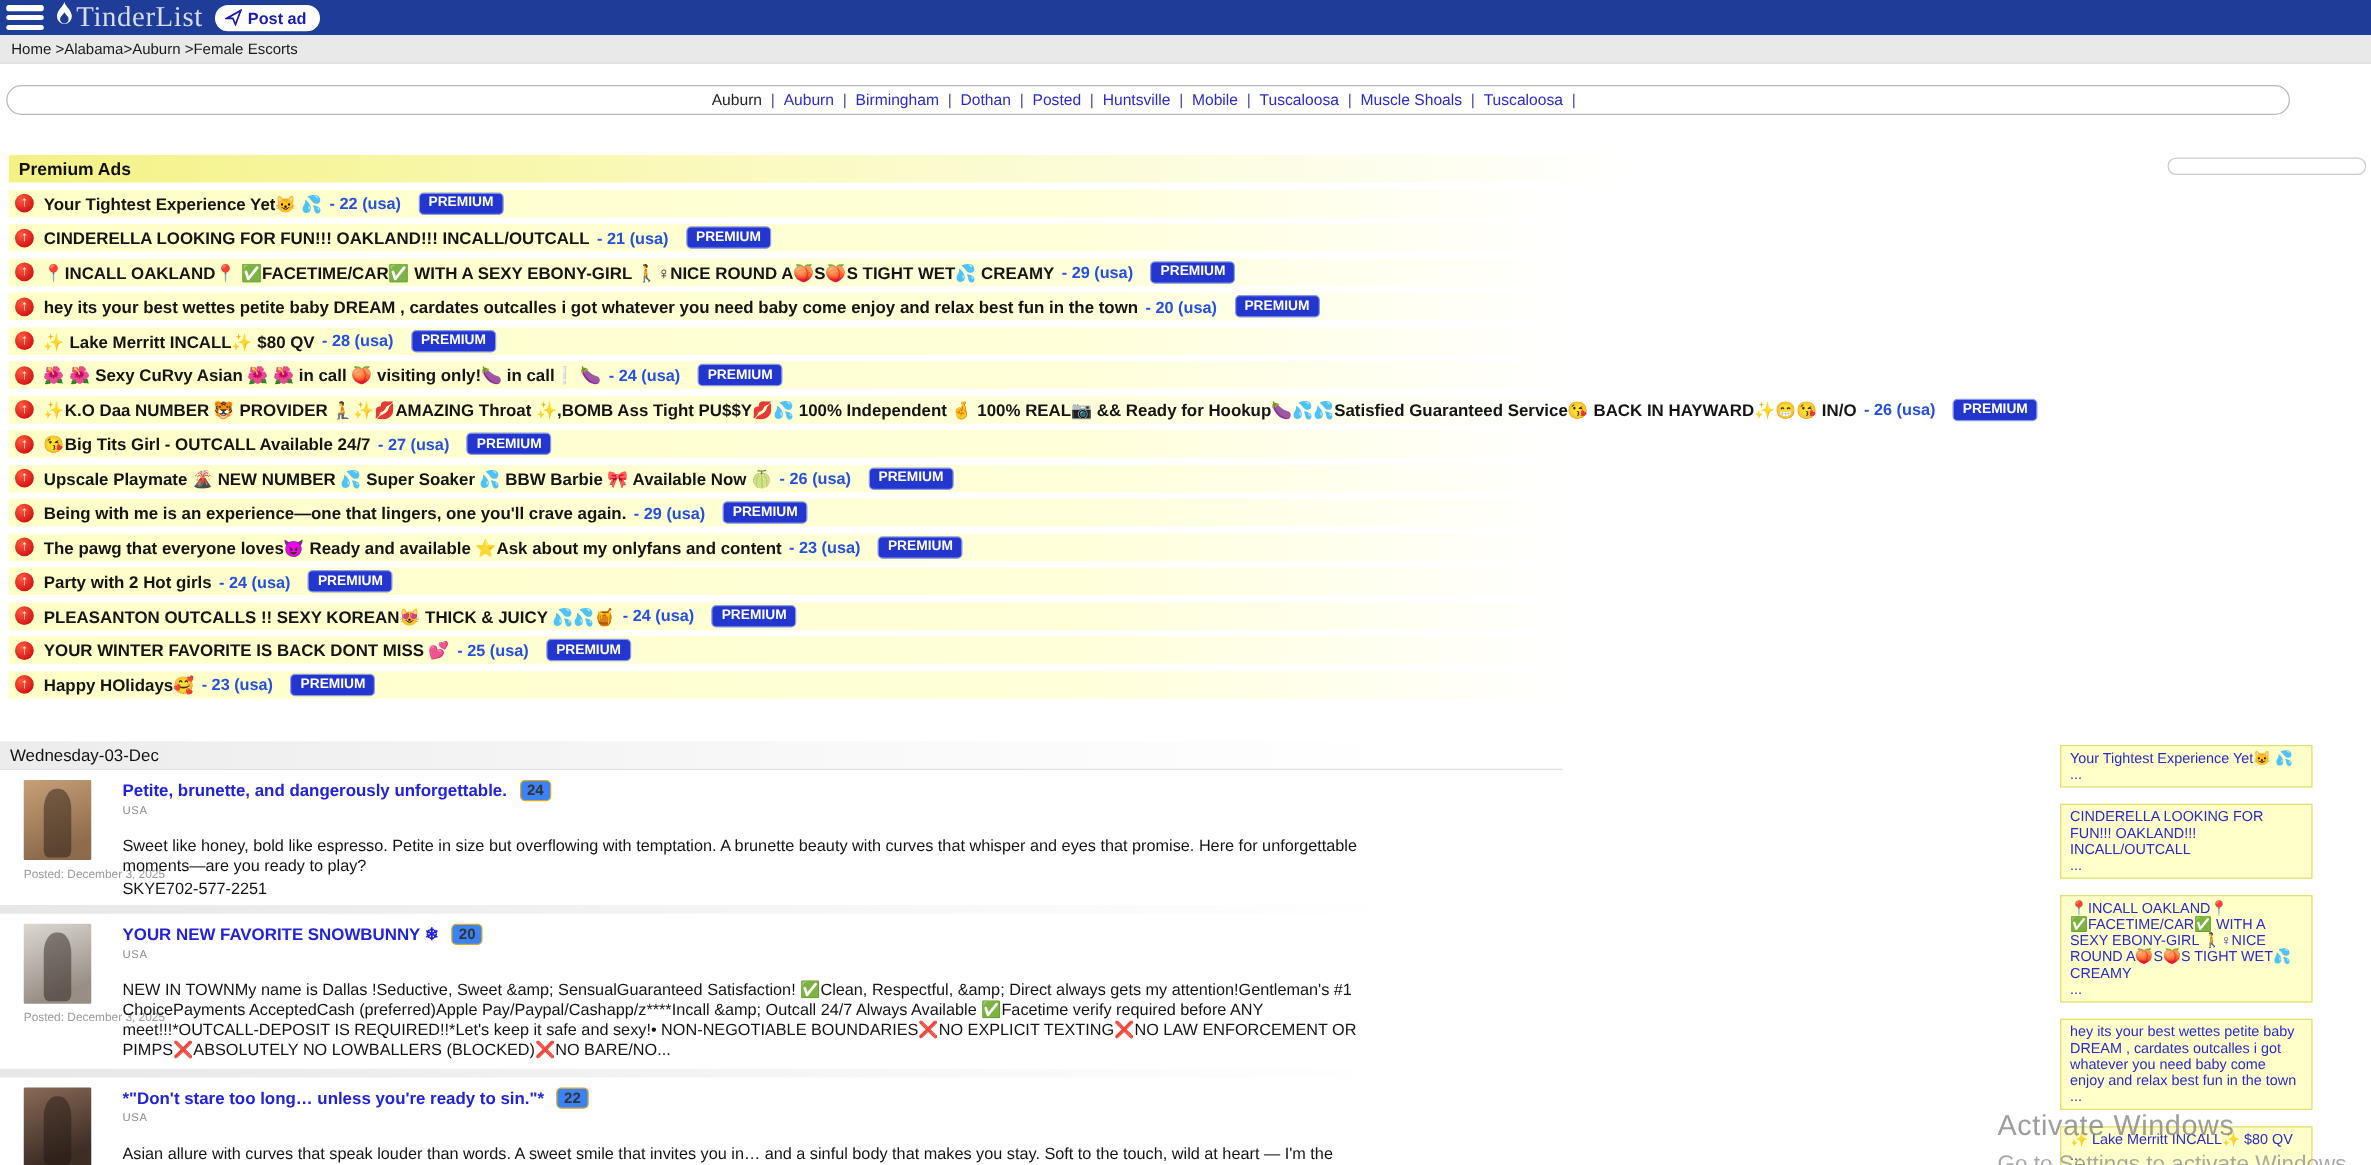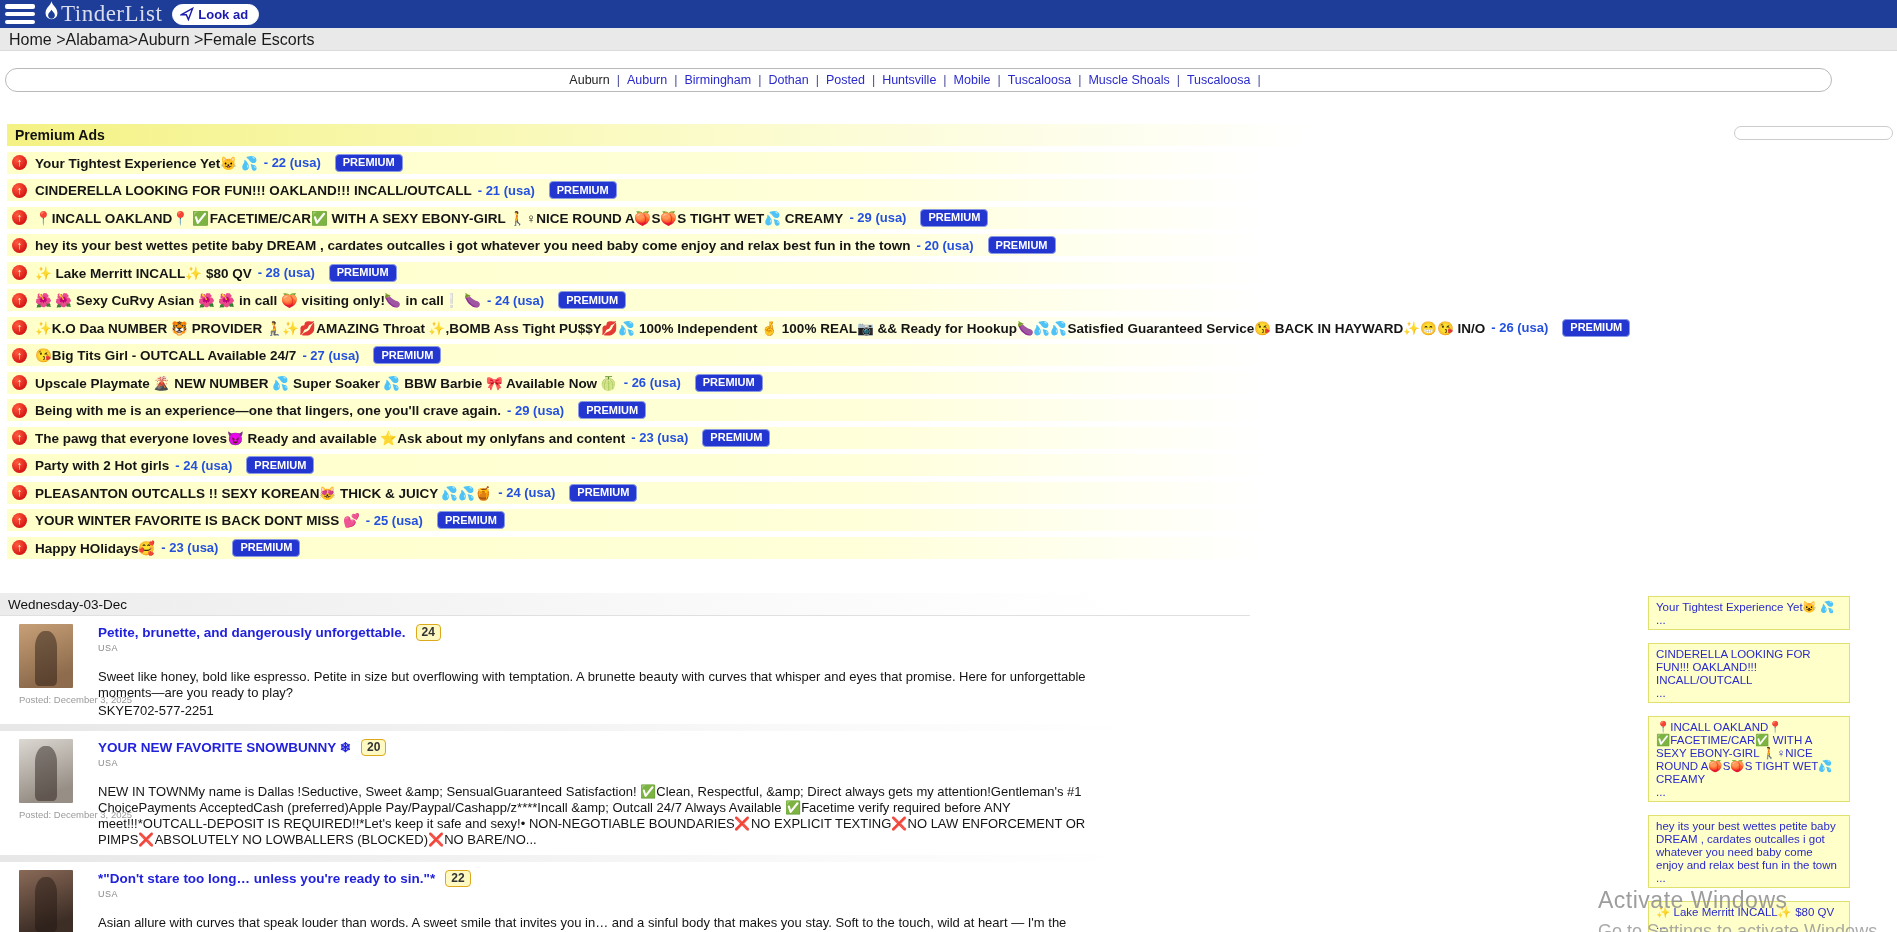--- a/index.html
+++ b/index.html
@@ -3,31 +3,31 @@
 <meta charset="utf-8">
 <style>
   * { margin:0; padding:0; box-sizing:border-box; }
   html,body { width:1897px; height:932px; overflow:hidden; background:#fff;
     font-family:"Liberation Sans", sans-serif; }
 
   
   .topbar { position:relative; height:28px; background:#1e3d98; display:flex; align-items:center; }
   .hamburger { width:30px; height:20px; margin-left:5px; display:flex; flex-direction:column; justify-content:space-between; cursor:pointer; }
   .hamburger span { display:block; height:4.5px; background:#fff; border-radius:2px; }
-  .logo { display:flex; align-items:flex-start; margin-left:8px; }
+  .logo { display:flex; align-items:center; margin-left:8px; }
   .logo svg { width:17px; height:21px; }
   .logo-text { font-family:"Liberation Serif", serif; font-size:23px; color:#d9dcec; letter-spacing:.5px; margin-left:1px; }
   .postad { margin-left:10px; background:#fff; border:1px solid #fff; border-radius:11px; height:21px;
     display:flex; align-items:center; padding:0 10px 0 7px; cursor:pointer; }
   .postad svg { width:14px; height:14px; margin-right:4px; }
   .postad span { color:#1b1bb0; font-weight:bold; font-size:13px; }
 
   
   .breadcrumb { height:23px; background:#e9e9e9; border-bottom:1px solid #dcdcdc;
-    font-size:16px; color:#1a1a1a; line-height:23px; padding-left:9px; }
+    font-size:12px; color:#1a1a1a; line-height:23px; padding-left:9px; }
 
   
   .citybox { margin:17px 5px 0 5px; width:1827px; height:24px; border:1px solid #b9b9b9; border-radius:12px;
     display:flex; align-items:center; justify-content:center; font-size:12.5px; background:#fff; }
   .citybox .cur { color:#222; }
   .citybox a { color:#2a2acc; text-decoration:none; cursor:pointer; }
   .citybox .sep { color:#4a4a9a; margin:0 7px; }
 
   
   .premium { margin:32px 0 0 7px; width:1530px; }
@@ -53,21 +53,21 @@
   .thumb::after { content:""; position:absolute; left:30%; top:12%; width:40%; height:85%;
     background:rgba(30,20,15,.45); border-radius:45% 45% 20% 20%/30% 30% 10% 10%; }
   .l0 .thumb { background:linear-gradient(160deg,#c7a077 0%,#8d6b4c 80%); }
   .l1 .thumb { background:linear-gradient(160deg,#dcd8d2 0%,#978f86 80%); }
   .l2 .thumb { background:linear-gradient(160deg,#8a6a58 0%,#3c2d25 80%); }
   .posted { font-size:9.5px; color:#9a9a9a; white-space:nowrap; margin-top:6px; }
   .l-body { margin-left:25px; }
   .l-titlerow { display:flex; align-items:center;font-weight:bold; }
   .l-title { font-size:13.5px; color:#2222dd; text-decoration:none; cursor:pointer; }
   .age-badge { margin-left:10px; border:1.5px solid #dca midnight91e; border:1.5px solid #dca91e; border-radius:4px;
-    background:#fef9c3; color:#333; font-size:12px; padding:0 5px 1px 5px; }
+    background:#3b82f6; color:#333; font-size:12px; padding:0 5px 1px 5px; }
   .l-country { font-size:9px; color:#8a8a8a; letter-spacing:.5px; margin-top:2px; }
   .l-desc { margin-top:16px; font-size:13px; color:#141414; line-height:16px; max-width:1005px; }
   .l-phone { font-size:13px; color:#141414; line-height:16px; margin-top:2px; }
   .listing-sep { height:7px; width:1250px; background:linear-gradient(90deg,#e7e7e7 0%,#f8f8f8 60%,#fff 90%); margin-top:3px; }
 
   
   .topright-box { position:absolute; left:1734px; top:126px; width:159px; height:14px;
     border:1px solid #ccc; border-radius:7px; background:#fff; }
   .sidebar { position:absolute; left:1648px; top:596px; width:202px; display:flex; flex-direction:column; gap:13px; }
   .side-box { background:#ffffc9; border:1px solid #e0e06e; padding:4px 7px 3px 7px; cursor:pointer; }
@@ -92,21 +92,21 @@
       <svg viewBox="0 0 20 24" width="17" height="21">
           <path fill="#ffffff" d="M10 0C9 5 3 7.5 3 14a7 7 0 0 0 14 0C17 7.5 11 5 10 0zm0 20.5c-2.2 0-4-1.8-4-4 0-2.6 2.6-3.9 4-6.5 1.4 2.6 4 3.9 4 6.5 0 2.2-1.8 4-4 4z"></path>
         </svg>
     </span>
     <span class="logo-text">TinderList</span>
   </div>
   <div class="postad">
     <svg viewBox="0 0 20 20">
         <path fill="none" stroke="#1b1bb0" stroke-width="2" d="M2 11L18 2l-6 16-3-7z"></path>
       </svg>
-    <span>Look ad</span>
+    <span>Post ad</span>
   </div>
 </div>
 
 <div class="breadcrumb">Home &gt;Alabama&gt;Auburn &gt;Female Escorts</div>
 
 <div class="citybox">
   <span class="cur">Auburn</span>
   <span class="sep">|</span>
   <span style="display:flex;align-items:center;">
 

